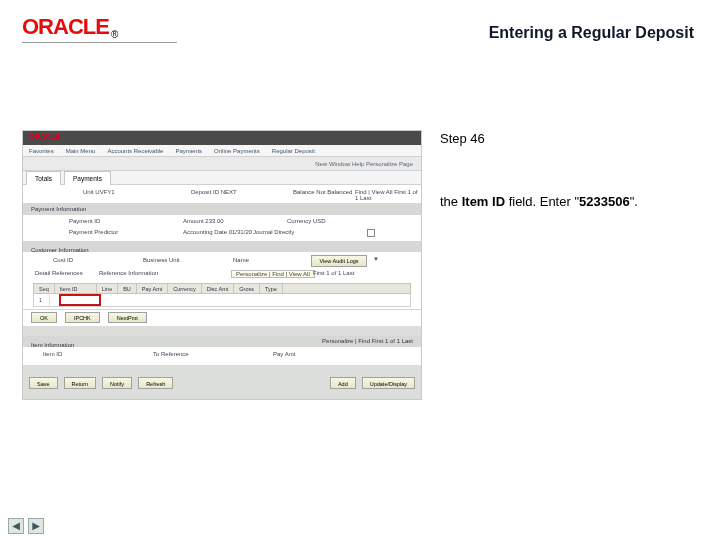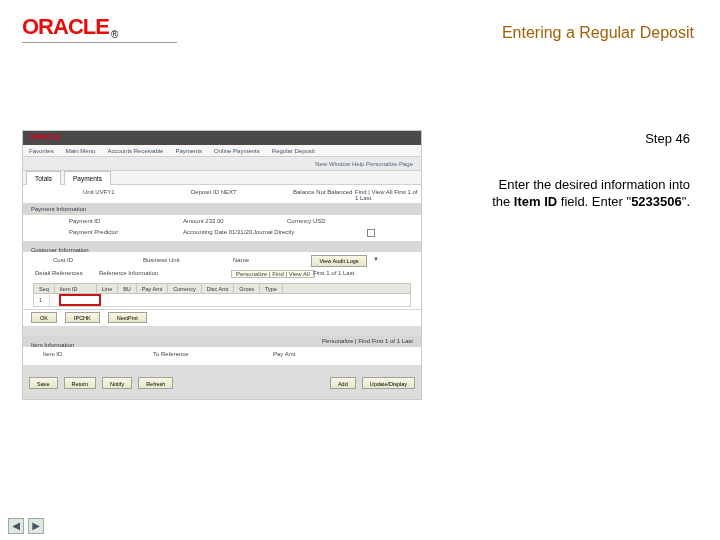--- a/index.html
+++ b/index.html
@@ -29,22 +29,22 @@
   }
   .header-rule {
     border: 0; border-top: 1px solid #9b9b9b;
     margin: 2px 0 0;
     width: 155px;
   }
   .page-title {
     position: absolute;
     top: 24px; right: 26px;
     font-size: 16px;
-    font-weight: 400;
-    color: #a16207;
+    font-weight: 700;
+    color: #0f172a;
   }
   .content {
     position: absolute;
     top: 130px; left: 22px;
     display: flex;
     gap: 18px;
   }
   .screenshot {
     width: 400px; height: 270px;
     background: #dcdedc;
@@ -91,21 +91,21 @@
   .mini{ float:left; margin:2px 0 0 8px; height:11px; padding:0 8px; font-size:5.5px; line-height:11px; border:1px solid #a0a0a0; background:linear-gradient(#f8f8e4,#e6e6c8);}
   .grey3{ top:205px; height:11px; background:#d6d8d6;}
   .grey3 span{font-size:6px; line-height:11px; padding-left:8px; color:#333;}
   .grey3 .rt{float:right; padding-right:8px;}
   .row3{ top:216px; height:18px; background:#fff;}
   .row3 span{position:absolute; font-size:6px; color:#445; top:4px;}
   .row3 .a{left:20px;} .row3 .b{left:130px;} .row3 .c{left:250px;}
   .save-row{ top:244px; height:18px; background:transparent;}
   .sv{ float:left; margin:2px 0 0 6px; height:12px; padding:0 7px; font-size:5.5px; line-height:12px; border:1px solid #a0a0a0; background:linear-gradient(#f8f8e4,#e6e6c8);}
   .sv-rt{float:right; margin:2px 6px 0 0;}
-  .instructions { width: 250px; font-size: 13px; line-height: 1.35; color:#000;text-align:right;}
+  .instructions { width: 250px; font-size: 13px; line-height: 1.35; color:#000;}
   .step-label { margin-bottom: 28px; }
   .bold { font-weight: 700; }
   .pager {
     position:absolute;
     left: 8px; bottom: 6px;
     display:flex; gap:4px; align-items:center;
   }
   .pager .pbtn{
     width:16px; height:16px; border:1px solid #9aa; background:#dfe7df;
     font-size:10px; text-align:center; line-height:14px; color:#456;
@@ -221,21 +221,21 @@
       <span class="sv">Notify</span>
       <span class="sv">Refresh</span>
       <span class="sv sv-rt">Update/Display</span>
       <span class="sv sv-rt">Add</span>
     </div>
   </div>
 
   <div class="instructions">
     <div class="step-label">Step 46</div>
     <div>
-      <span>Enter the desired information into</span><br>
+      <br>
       <span>the </span><span class="bold">Item ID</span><span> field. Enter "</span><span class="bold">5233506</span><span>".</span>
     </div>
   </div>
 
 </div>
 
 <div class="pager">
   <div class="pbtn">◀</div>
   <div class="pbtn">▶</div>
 </div>

